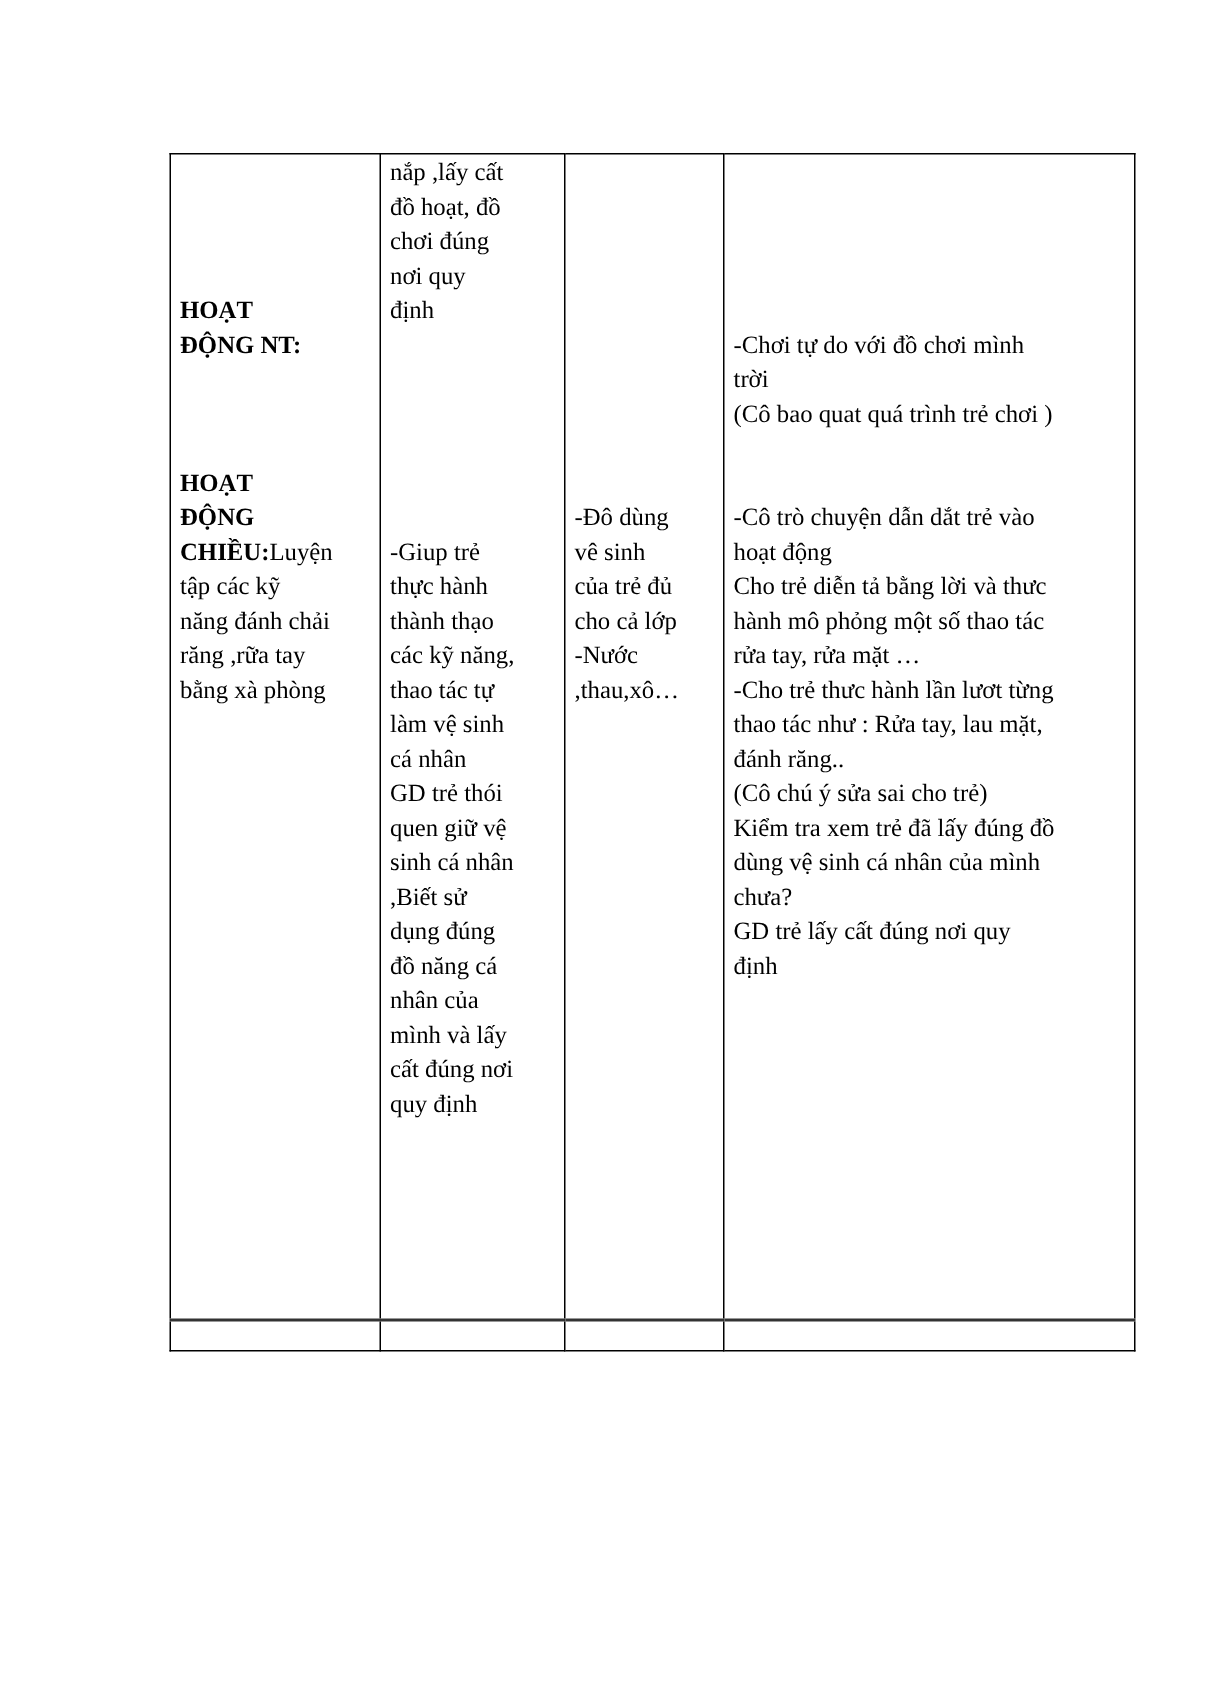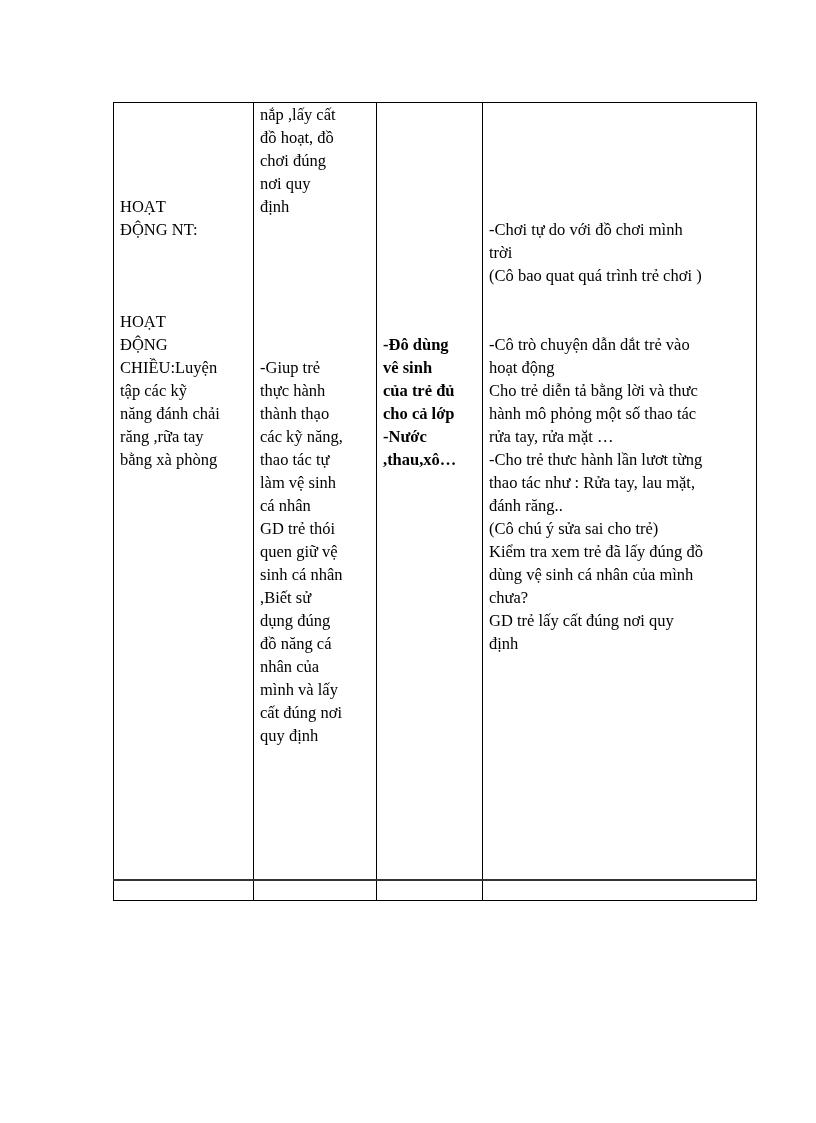--- a/index.html
+++ b/index.html
@@ -25,25 +25,25 @@
     }
     .page-table td {
       border: 1px solid #000;
       vertical-align: top;
       padding: 0 6px;
       font-size: 16.5px;
       line-height: 23px;
     }
     .col1 { width: 127px; }
     .col2 { width: 110px; margin-top: 43px; }
-    .col3 { width: 93px; font-weight: bold; }
+    .col3 { width: 93px; }
     .col4 { width: 261px; }
     .row-main td { height: 776px; }
     .row-empty td { height: 19px; border-top: 2px solid #333; }
-    .bold { font-weight: normal; }
+    .bold { font-weight: bold; }
     .block { display: block; }
     .spacer { display: block; height: 23px; }
   </style>
 </head>
 <body>
 
 <table class="page-table">
   <tbody>
       <tr class="row-main">
     <td class="col1">

